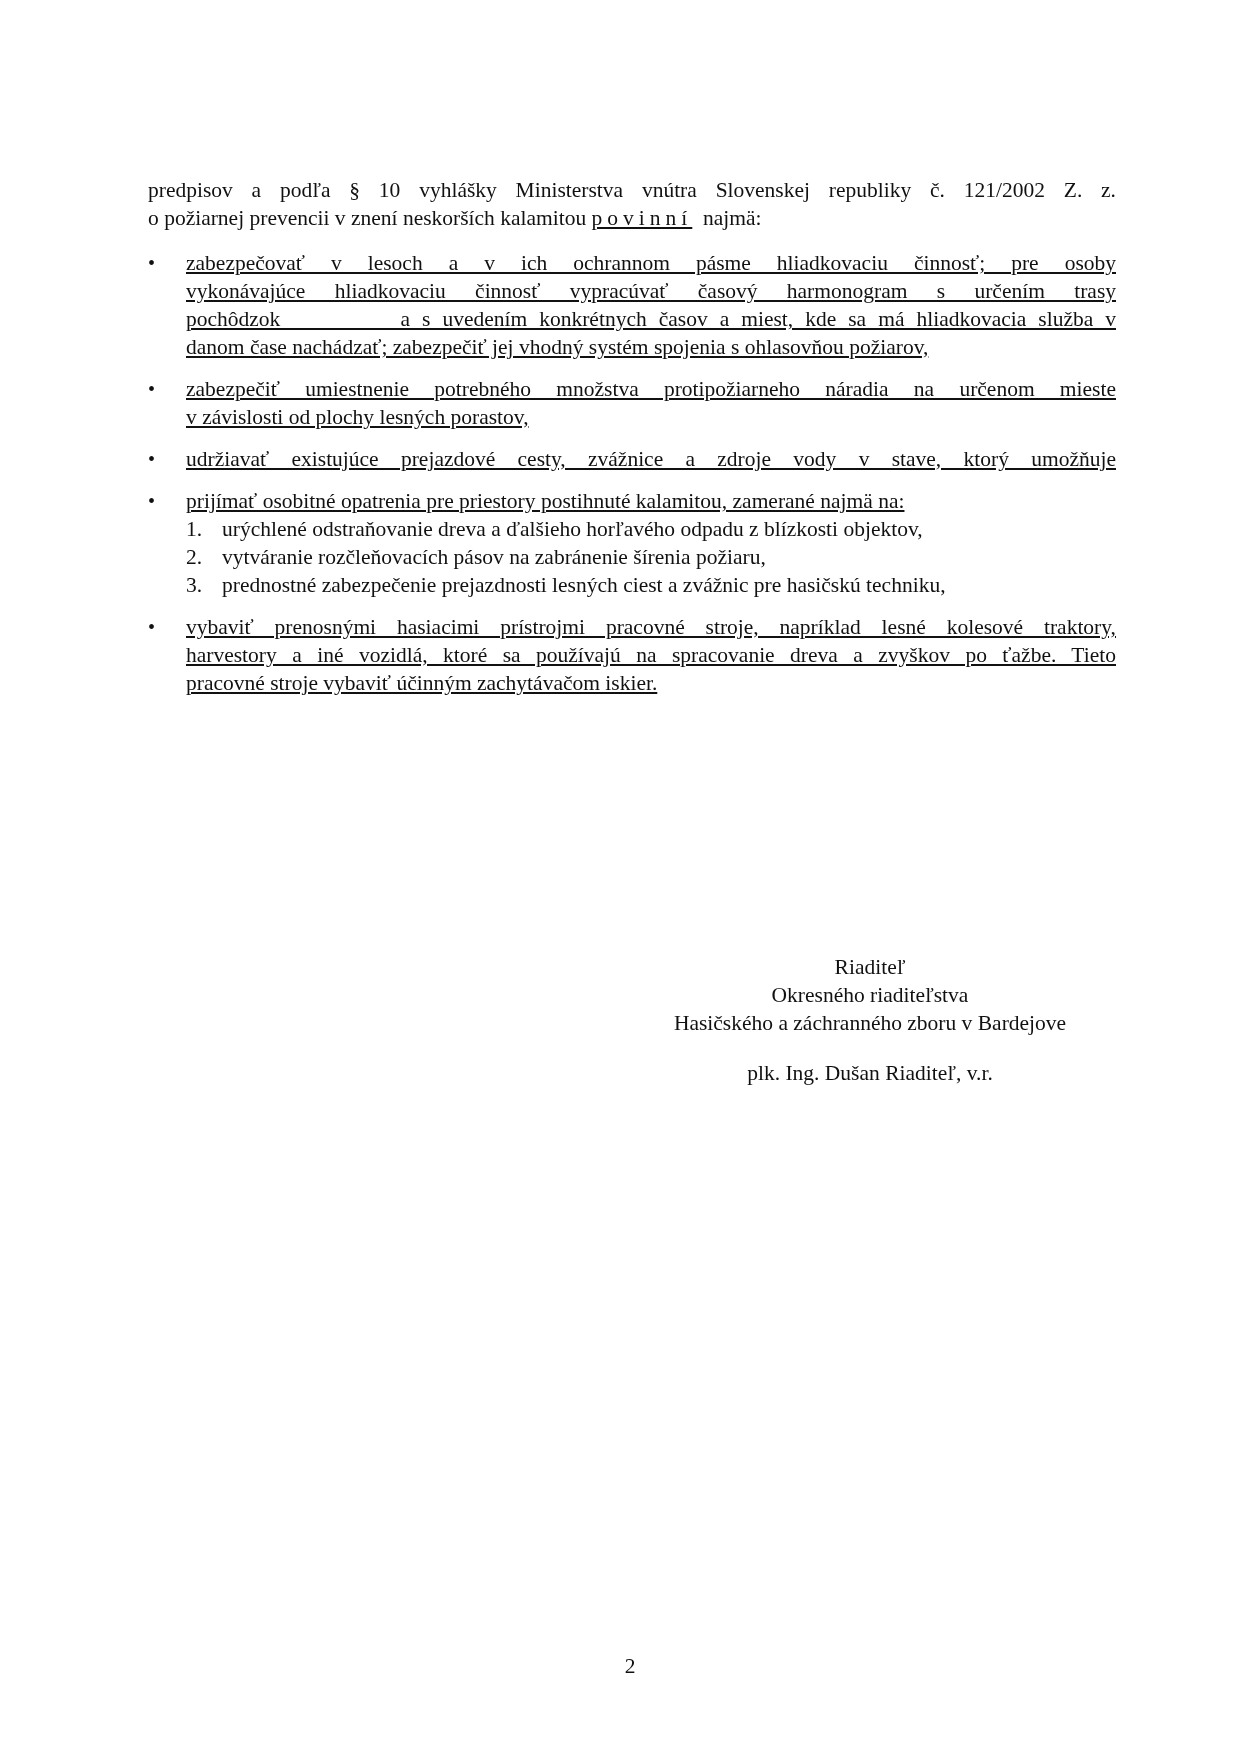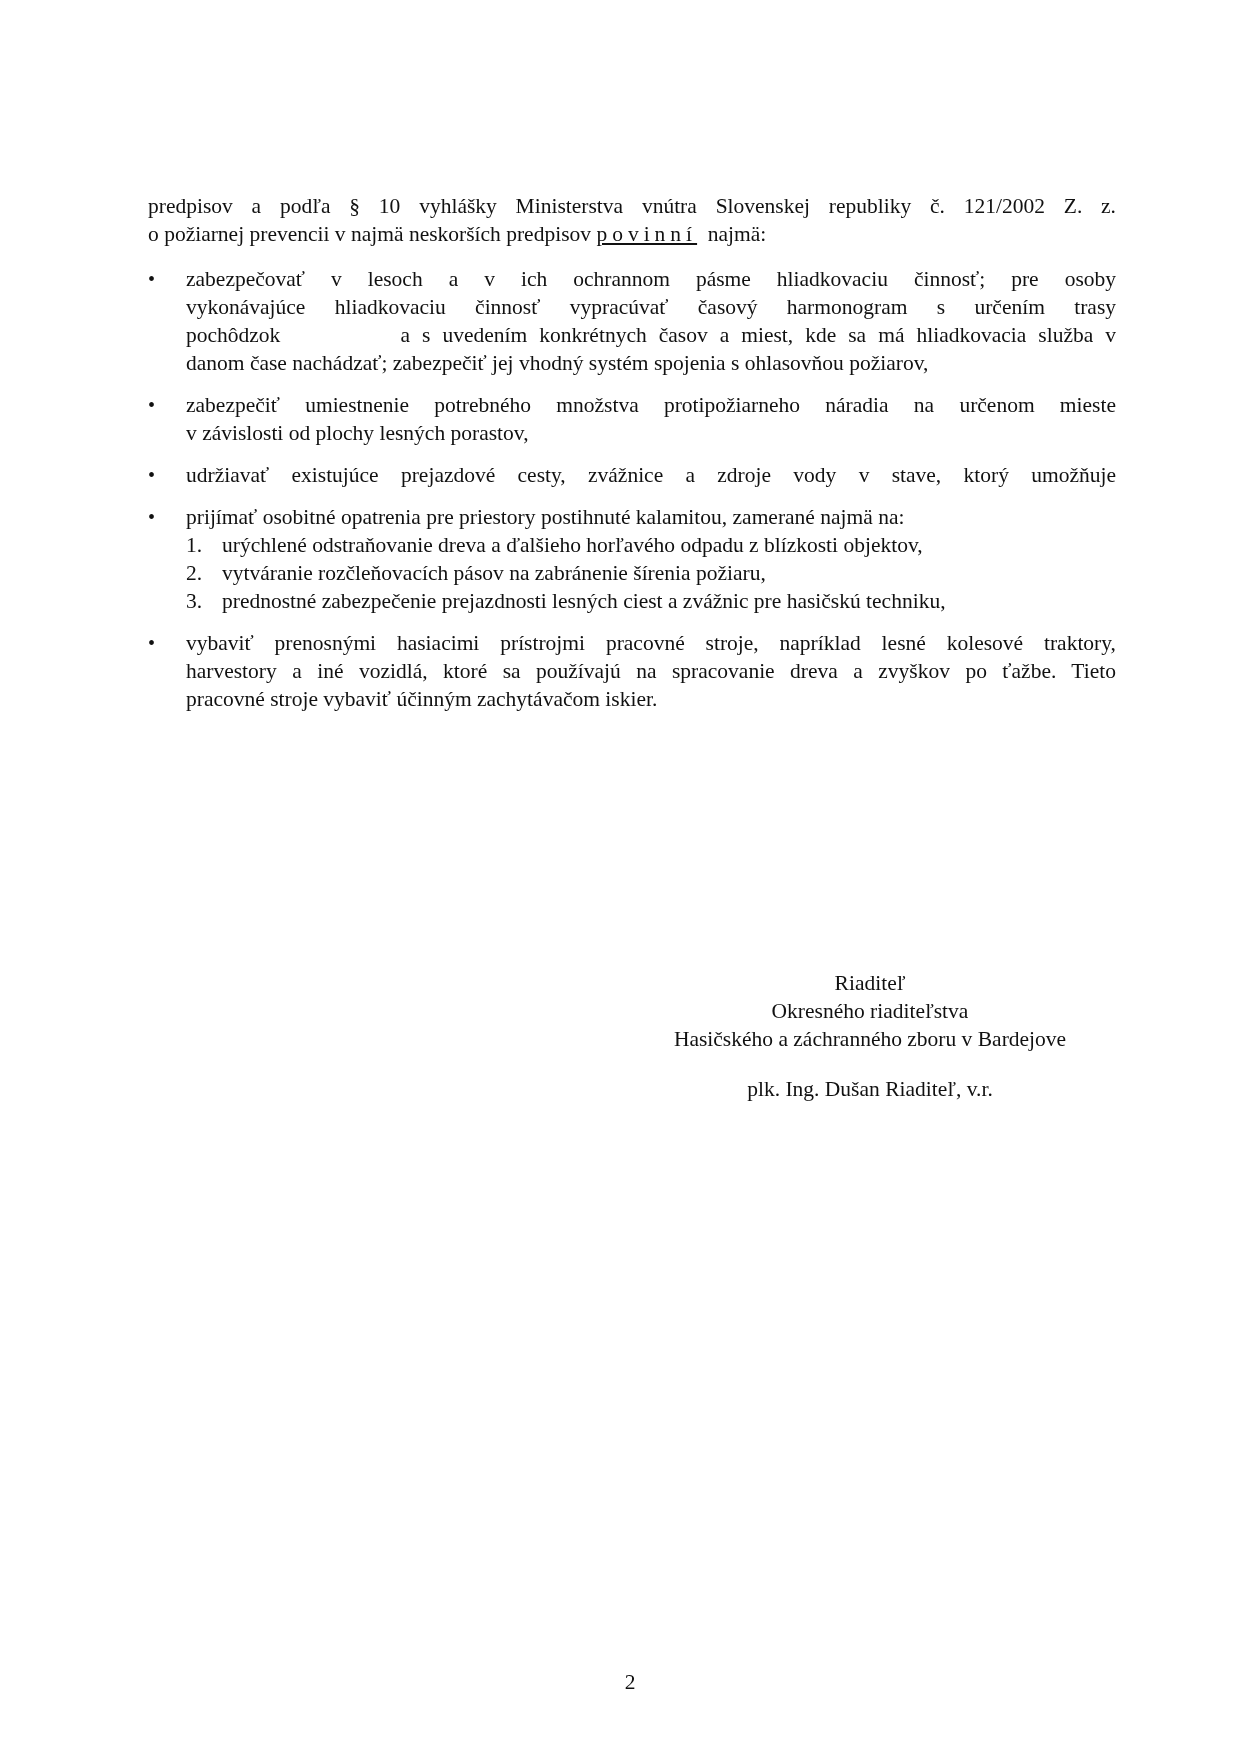--- a/index.html
+++ b/index.html
@@ -6,21 +6,21 @@
     body {
       width: 1240px;
       height: 1754px;
       position: relative;
       overflow: hidden;
       font-family: "Liberation Serif", "DejaVu Serif", serif;
       color: #111111;
       font-size: 21.5px;
       line-height: 28px;
     }
-    .page { position: absolute; left: 0; top: 16px; width: 1240px; height: 1384px; }
+    .page { position: absolute; left: 0; top: 0; width: 1240px; height: 1384px; }
     .para {
       position: absolute;
       left: 148px;
       width: 968px;
       top: 176px;
       text-align: justify;
     }
     .para .line { display: block; }
     .para .line.justify { text-align: justify; text-align-last: justify; }
     .emph { font-weight: normal; text-decoration: underline; letter-spacing: 5px; }
@@ -31,21 +31,21 @@
       padding-left: 38px;
       margin-bottom: 14px;
     }
     .bullet .dot {
       position: absolute;
       left: 0; top: 0;
       width: 20px;
       text-align: left;
       font-size: 20px;
     }
-    .bullet .text { display: block; }
+    .bullet .text { display: block; text-decoration: underline; }
     .bullet .text .line { display: block; }
     .bullet .text .line.justify { text-align: justify; text-align-last: justify; }
     .sublist { margin: 0; padding: 0; list-style: none; }
     .subitem { position: relative; padding-left: 74px; }
     .subitem .num { position: absolute; left: 38px; width: 28px; text-align: left; }
 
     .signature {
       position: absolute;
       left: 620px;
       width: 500px;
@@ -63,21 +63,21 @@
       text-align: center;
     }
   </style>
 </head>
 <body>
 
 <div class="page">
 
   <div class="para">
     <span class="line justify">predpisov a podľa § 10 vyhlášky Ministerstva vnútra Slovenskej republiky č. 121/2002 Z. z.</span>
-    <span class="line"><span>o požiarnej prevencii v najmä neskorších predpisov </span><span class="emph">povinní</span><span style="white-space:pre">  najmä:</span></span>
+    <span class="line"><span>o požiarnej prevencii v znení neskorších kalamitou </span><span class="emph">povinní</span><span style="white-space:pre">  najmä:</span></span>
   </div>
 
   <div class="bullets">
 
     <div class="bullet">
       <span class="dot">•</span>
       <div class="text">
         <span class="line justify">zabezpečovať  v lesoch  a v ich  ochrannom  pásme  hliadkovaciu  činnosť;  pre  osoby</span>
         <span class="line justify">vykonávajúce  hliadkovaciu  činnosť  vypracúvať  časový  harmonogram  s  určením  trasy</span>
         <span class="line justify" style="white-space:pre">pochôdzok          a s uvedením konkrétnych časov a miest, kde sa má hliadkovacia služba v</span>

